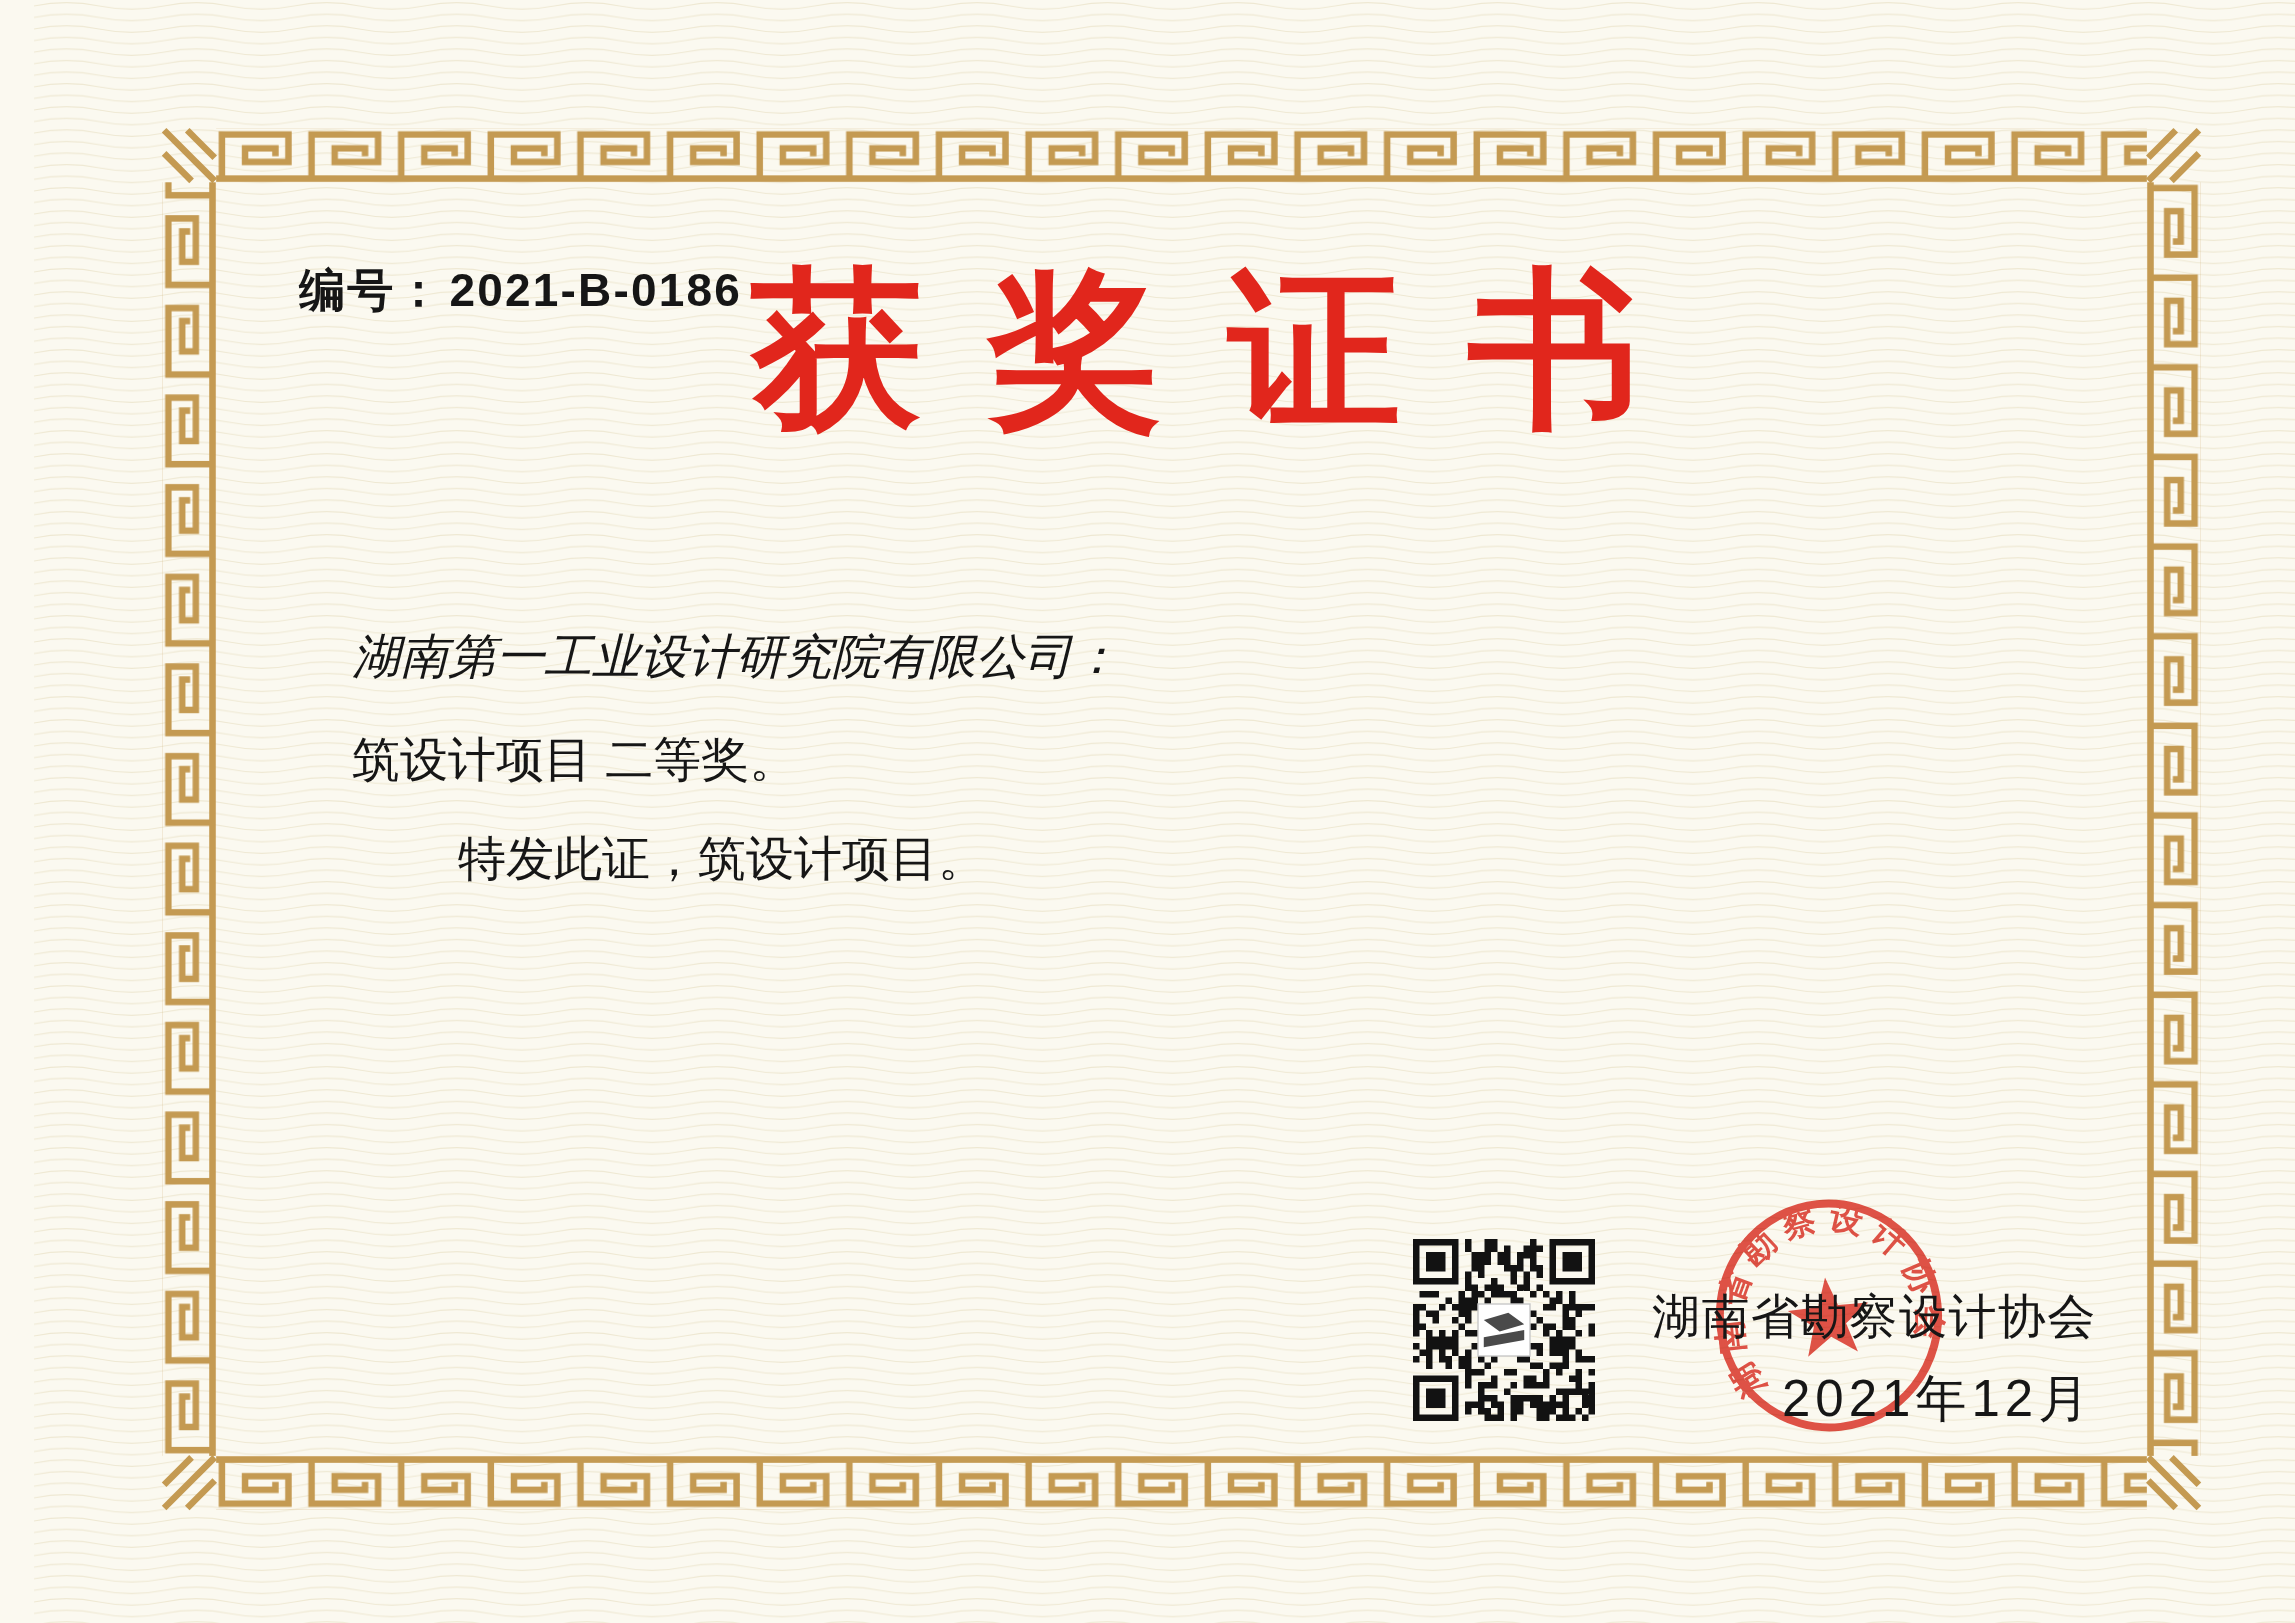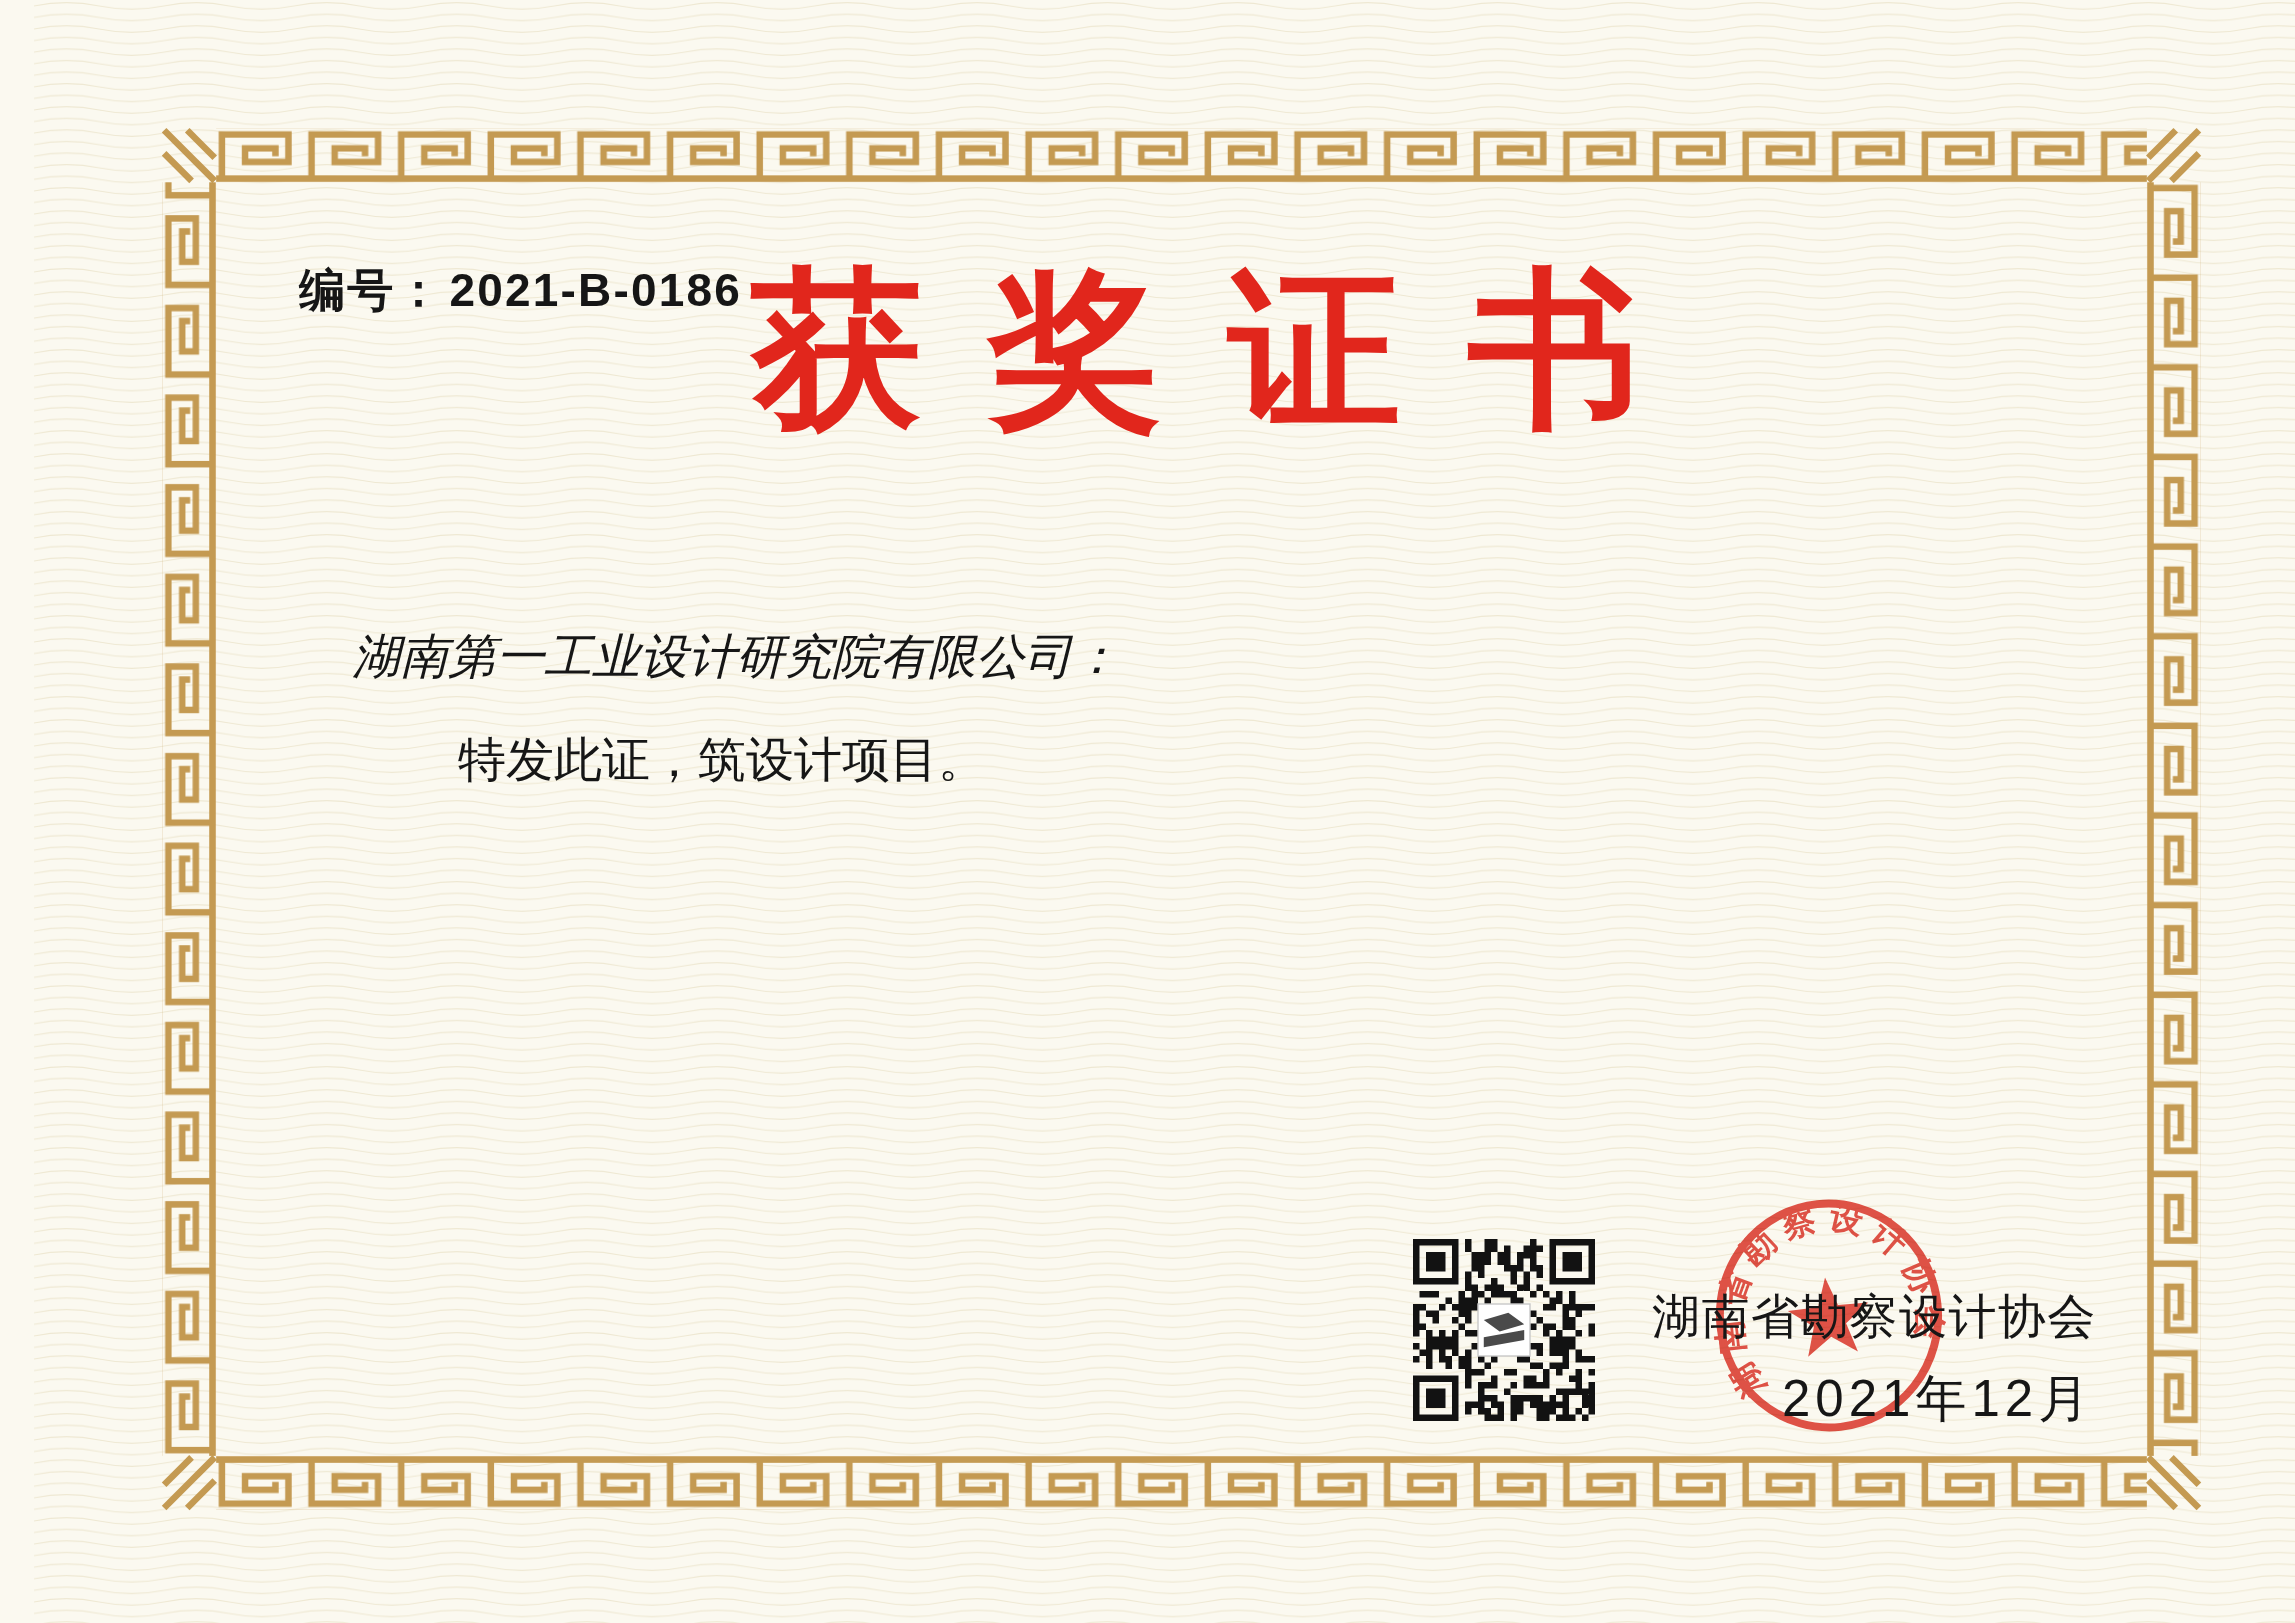--- a/index.html
+++ b/index.html
@@ -105,20 +105,21 @@
   </svg>
 
   <div class="serial">
     <span>编号：</span><span class="num">2021-B-0186</span>
   </div>
 
   <h1 class="title">获奖证书</h1>
 
   <div class="body-text">
     <p class="bl-1">湖南第一工业设计研究院有限公司：</p>
+    <p class="bl-3">筑设计项目 二等奖。</p>
     <p class="indent">特发此证，筑设计项目。</p>
   </div>
 
   <div class="qr">
     <svg id="qr-svg" width="182" height="182" viewBox="0 0 252 252">
         <path d="M72,0h9v9h-9zM99,0h9v9h-9zM108,0h9v9h-9zM162,0h9v9h-9zM72,9h9v9h-9zM99,9h9v9h-9zM108,9h9v9h-9zM126,9h9v9h-9zM153,9h9v9h-9zM162,9h9v9h-9zM171,9h9v9h-9zM81,18h9v9h-9zM90,18h9v9h-9zM99,18h9v9h-9zM117,18h9v9h-9zM126,18h9v9h-9zM144,18h9v9h-9zM153,18h9v9h-9zM162,18h9v9h-9zM81,27h9v9h-9zM90,27h9v9h-9zM99,27h9v9h-9zM117,27h9v9h-9zM126,27h9v9h-9zM144,27h9v9h-9zM162,27h9v9h-9zM81,36h9v9h-9zM90,36h9v9h-9zM126,36h9v9h-9zM135,36h9v9h-9zM144,36h9v9h-9zM162,36h9v9h-9zM171,36h9v9h-9zM72,45h9v9h-9zM90,45h9v9h-9zM135,45h9v9h-9zM153,45h9v9h-9zM171,45h9v9h-9zM72,54h9v9h-9zM108,54h9v9h-9zM135,54h9v9h-9zM153,54h9v9h-9zM72,63h9v9h-9zM81,63h9v9h-9zM99,63h9v9h-9zM108,63h9v9h-9zM117,63h9v9h-9zM144,63h9v9h-9zM153,63h9v9h-9zM171,63h9v9h-9zM9,72h9v9h-9zM18,72h9v9h-9zM27,72h9v9h-9zM63,72h9v9h-9zM81,72h9v9h-9zM90,72h9v9h-9zM108,72h9v9h-9zM117,72h9v9h-9zM126,72h9v9h-9zM135,72h9v9h-9zM162,72h9v9h-9zM180,72h9v9h-9zM198,72h9v9h-9zM216,72h9v9h-9zM45,81h9v9h-9zM63,81h9v9h-9zM72,81h9v9h-9zM81,81h9v9h-9zM99,81h9v9h-9zM135,81h9v9h-9zM144,81h9v9h-9zM189,81h9v9h-9zM198,81h9v9h-9zM216,81h9v9h-9zM0,90h9v9h-9zM9,90h9v9h-9zM36,90h9v9h-9zM54,90h9v9h-9zM63,90h9v9h-9zM72,90h9v9h-9zM81,90h9v9h-9zM180,90h9v9h-9zM189,90h9v9h-9zM207,90h9v9h-9zM216,90h9v9h-9zM225,90h9v9h-9zM234,90h9v9h-9zM243,90h9v9h-9zM0,99h9v9h-9zM18,99h9v9h-9zM27,99h9v9h-9zM63,99h9v9h-9zM72,99h9v9h-9zM162,99h9v9h-9zM207,99h9v9h-9zM225,99h9v9h-9zM0,108h9v9h-9zM27,108h9v9h-9zM54,108h9v9h-9zM72,108h9v9h-9zM171,108h9v9h-9zM207,108h9v9h-9zM216,108h9v9h-9zM0,117h9v9h-9zM9,117h9v9h-9zM63,117h9v9h-9zM162,117h9v9h-9zM180,117h9v9h-9zM189,117h9v9h-9zM207,117h9v9h-9zM216,117h9v9h-9zM243,117h9v9h-9zM0,126h9v9h-9zM18,126h9v9h-9zM36,126h9v9h-9zM54,126h9v9h-9zM72,126h9v9h-9zM81,126h9v9h-9zM180,126h9v9h-9zM198,126h9v9h-9zM225,126h9v9h-9zM243,126h9v9h-9zM18,135h9v9h-9zM27,135h9v9h-9zM36,135h9v9h-9zM45,135h9v9h-9zM54,135h9v9h-9zM189,135h9v9h-9zM198,135h9v9h-9zM207,135h9v9h-9zM216,135h9v9h-9zM0,144h9v9h-9zM18,144h9v9h-9zM27,144h9v9h-9zM36,144h9v9h-9zM45,144h9v9h-9zM54,144h9v9h-9zM81,144h9v9h-9zM162,144h9v9h-9zM171,144h9v9h-9zM189,144h9v9h-9zM198,144h9v9h-9zM207,144h9v9h-9zM216,144h9v9h-9zM9,153h9v9h-9zM18,153h9v9h-9zM36,153h9v9h-9zM54,153h9v9h-9zM72,153h9v9h-9zM171,153h9v9h-9zM189,153h9v9h-9zM198,153h9v9h-9zM207,153h9v9h-9zM225,153h9v9h-9zM0,162h9v9h-9zM18,162h9v9h-9zM36,162h9v9h-9zM45,162h9v9h-9zM63,162h9v9h-9zM72,162h9v9h-9zM90,162h9v9h-9zM108,162h9v9h-9zM144,162h9v9h-9zM153,162h9v9h-9zM207,162h9v9h-9zM225,162h9v9h-9zM234,162h9v9h-9zM243,162h9v9h-9zM18,171h9v9h-9zM45,171h9v9h-9zM63,171h9v9h-9zM72,171h9v9h-9zM99,171h9v9h-9zM162,171h9v9h-9zM171,171h9v9h-9zM189,171h9v9h-9zM198,171h9v9h-9zM207,171h9v9h-9zM72,180h9v9h-9zM81,180h9v9h-9zM90,180h9v9h-9zM126,180h9v9h-9zM135,180h9v9h-9zM180,180h9v9h-9zM198,180h9v9h-9zM225,180h9v9h-9zM243,180h9v9h-9zM72,189h9v9h-9zM108,189h9v9h-9zM153,189h9v9h-9zM162,189h9v9h-9zM180,189h9v9h-9zM216,189h9v9h-9zM225,189h9v9h-9zM72,198h9v9h-9zM90,198h9v9h-9zM99,198h9v9h-9zM108,198h9v9h-9zM135,198h9v9h-9zM153,198h9v9h-9zM162,198h9v9h-9zM171,198h9v9h-9zM180,198h9v9h-9zM225,198h9v9h-9zM243,198h9v9h-9zM90,207h9v9h-9zM126,207h9v9h-9zM198,207h9v9h-9zM207,207h9v9h-9zM216,207h9v9h-9zM225,207h9v9h-9zM234,207h9v9h-9zM243,207h9v9h-9zM90,216h9v9h-9zM99,216h9v9h-9zM108,216h9v9h-9zM135,216h9v9h-9zM144,216h9v9h-9zM153,216h9v9h-9zM162,216h9v9h-9zM171,216h9v9h-9zM189,216h9v9h-9zM207,216h9v9h-9zM234,216h9v9h-9zM243,216h9v9h-9zM72,225h9v9h-9zM81,225h9v9h-9zM90,225h9v9h-9zM108,225h9v9h-9zM117,225h9v9h-9zM135,225h9v9h-9zM144,225h9v9h-9zM162,225h9v9h-9zM171,225h9v9h-9zM180,225h9v9h-9zM189,225h9v9h-9zM198,225h9v9h-9zM207,225h9v9h-9zM234,225h9v9h-9zM243,225h9v9h-9zM72,234h9v9h-9zM90,234h9v9h-9zM99,234h9v9h-9zM117,234h9v9h-9zM135,234h9v9h-9zM144,234h9v9h-9zM171,234h9v9h-9zM180,234h9v9h-9zM189,234h9v9h-9zM207,234h9v9h-9zM225,234h9v9h-9zM243,234h9v9h-9zM99,243h9v9h-9zM108,243h9v9h-9zM117,243h9v9h-9zM135,243h9v9h-9zM171,243h9v9h-9zM180,243h9v9h-9zM198,243h9v9h-9zM207,243h9v9h-9zM216,243h9v9h-9zM234,243h9v9h-9z" fill="#121212"></path>
         <rect x="4.5" y="4.5" width="54" height="54" fill="none" stroke="#121212" stroke-width="9"></rect>
         <rect x="18" y="18" width="27" height="27" fill="#121212"></rect>
         <rect x="193.5" y="4.5" width="54" height="54" fill="none" stroke="#121212" stroke-width="9"></rect>
         <rect x="207" y="18" width="27" height="27" fill="#121212"></rect>

